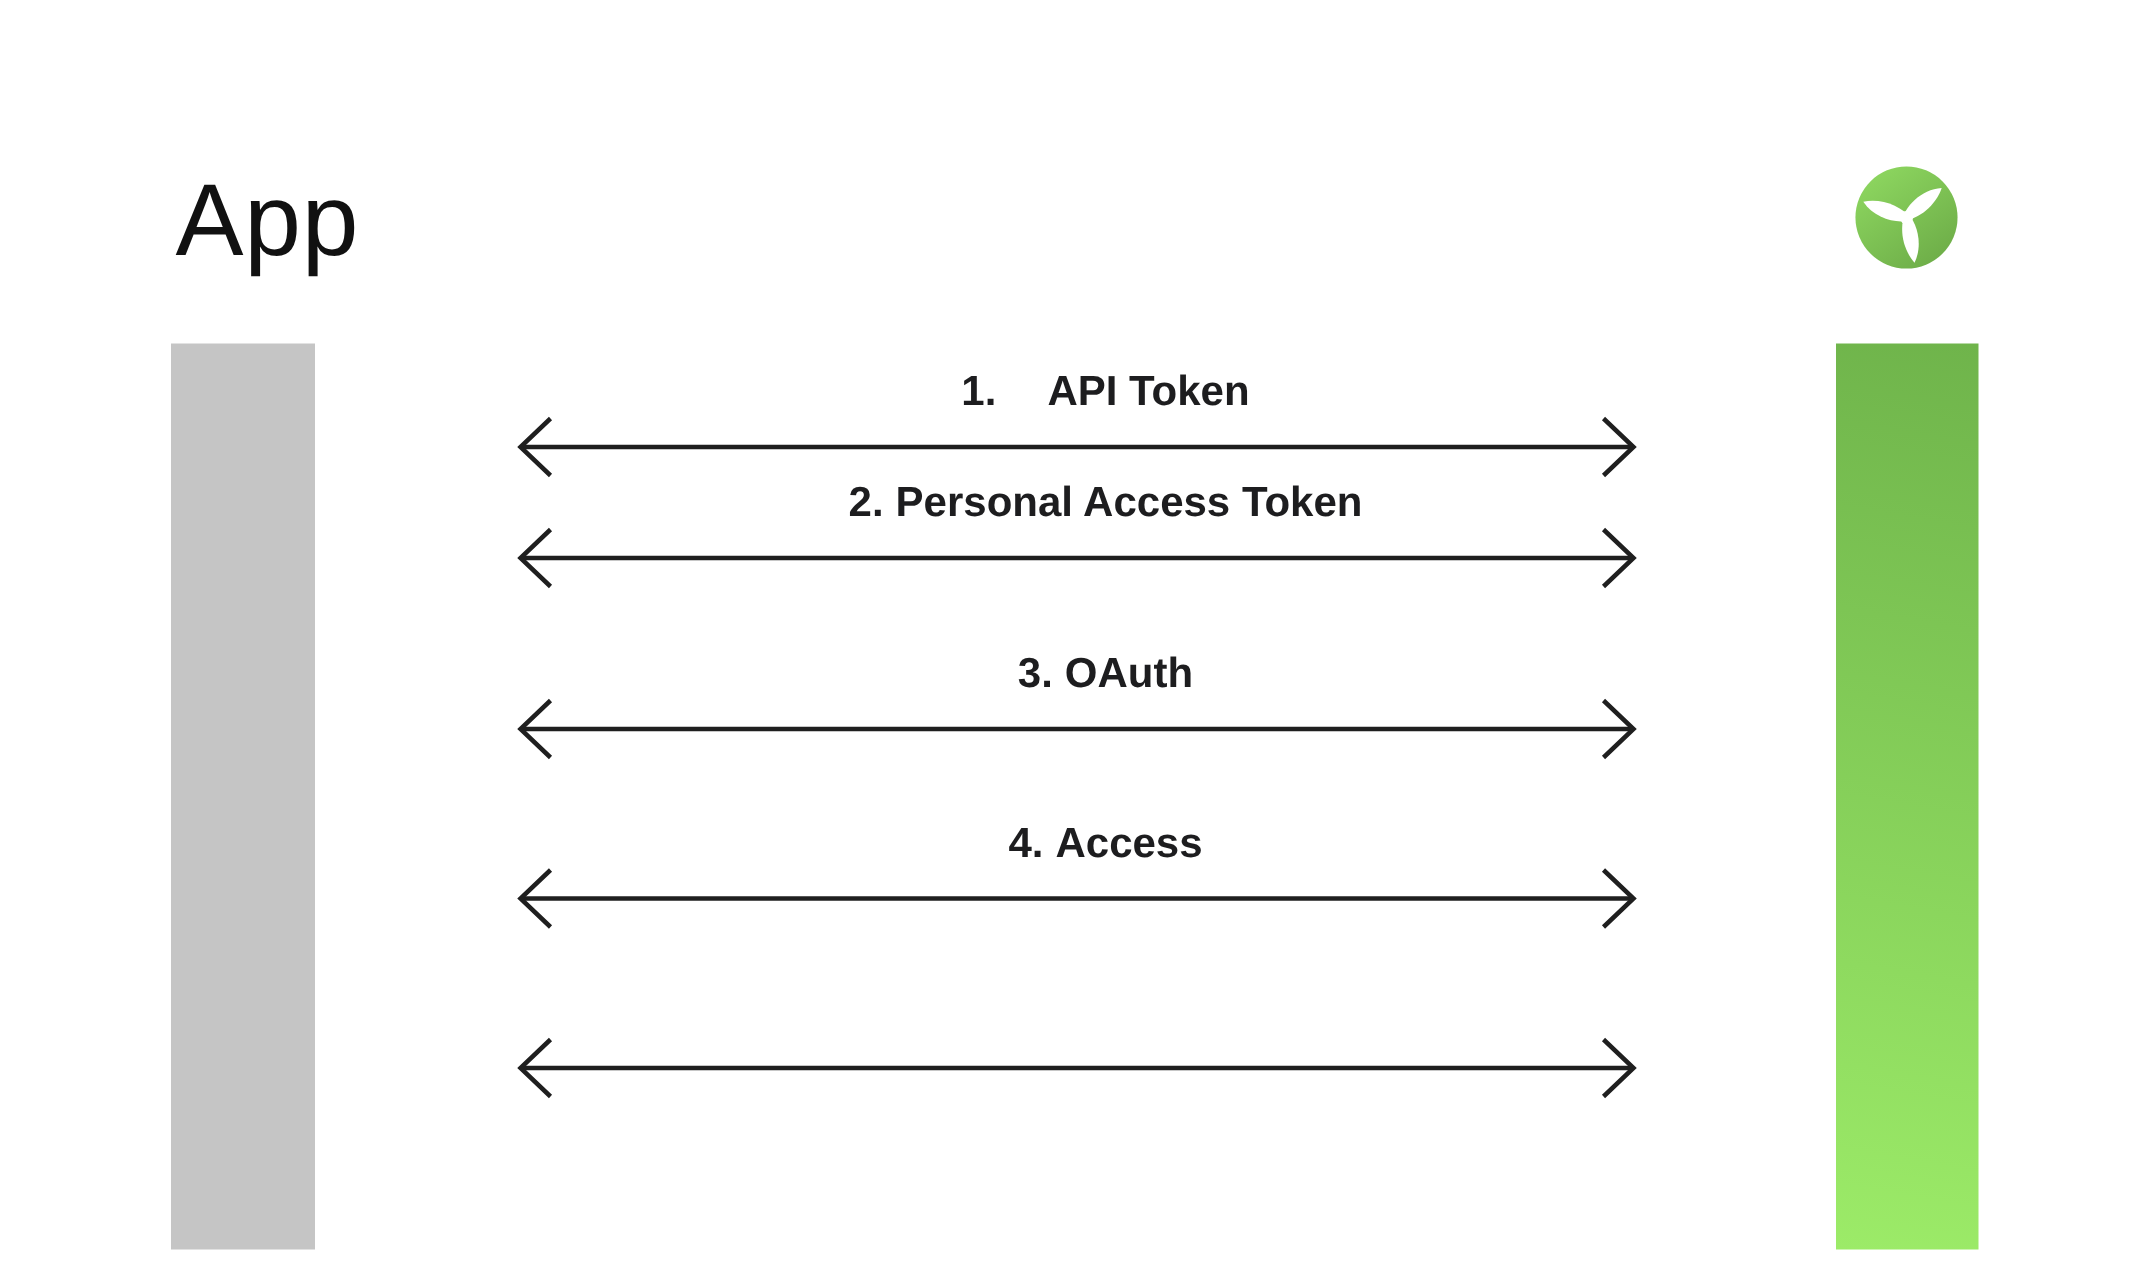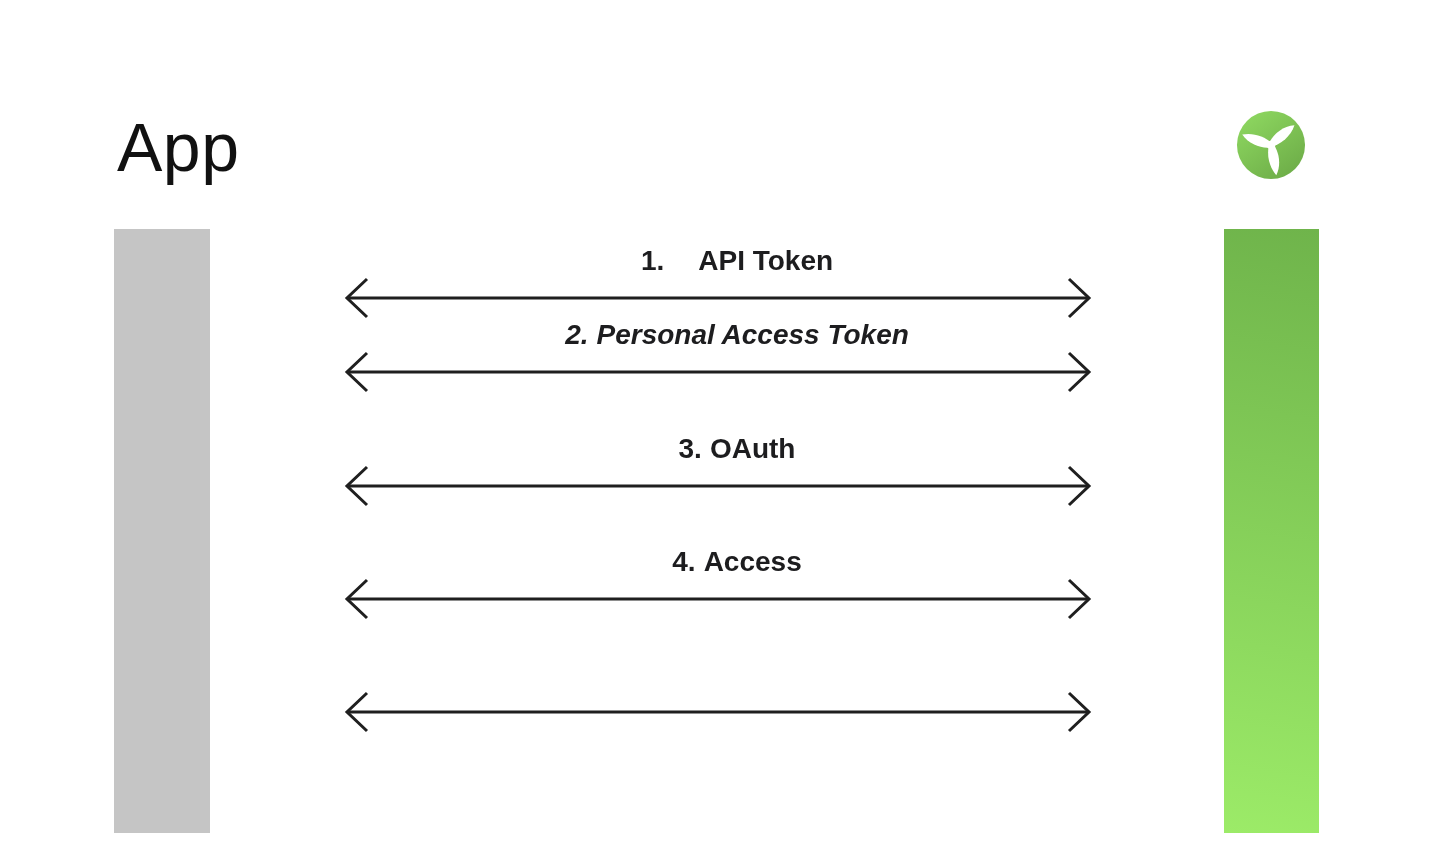--- a/index.html
+++ b/index.html
@@ -92,21 +92,21 @@
 
   <div id="arrows">
       <div class="arrow-row" style="top: 207px; margin-top: 39px;">
     <div class="arrow-label wide-gap" style="color: rgb(29, 29, 31);"><span class="num">1.</span><span class="txt">API Token</span></div>
     <svg class="arrow" width="748" height="44" viewBox="0 0 748 44">
       <line x1="4" y1="22" x2="744" y2="22" stroke="#1f1f1f" stroke-width="3"></line>
       <polyline points="23,3 3,22 23,41" fill="none" stroke="#1f1f1f" stroke-width="3"></polyline>
       <polyline points="725,3 745,22 725,41" fill="none" stroke="#1f1f1f" stroke-width="3"></polyline>
     </svg>
   </div>
-      <div class="arrow-row" style="top: 320px; font-style: italic;">
+      <div class="arrow-row" style="top: 320px;">
     <div class="arrow-label" style="color: rgb(29, 29, 31);"><span class="num">2.</span><span class="txt">Personal Access Token</span></div>
     <svg class="arrow" width="748" height="44" viewBox="0 0 748 44">
       <line x1="4" y1="22" x2="744" y2="22" stroke="#1f1f1f" stroke-width="3"></line>
       <polyline points="23,3 3,22 23,41" fill="none" stroke="#1f1f1f" stroke-width="3"></polyline>
       <polyline points="725,3 745,22 725,41" fill="none" stroke="#1f1f1f" stroke-width="3"></polyline>
     </svg>
   </div>
       <div class="arrow-row" style="top: 434px;">
     <div class="arrow-label" style="color: rgb(29, 29, 31);"><span class="num">3.</span><span class="txt">OAuth</span></div>
     <svg class="arrow" width="748" height="44" viewBox="0 0 748 44">

